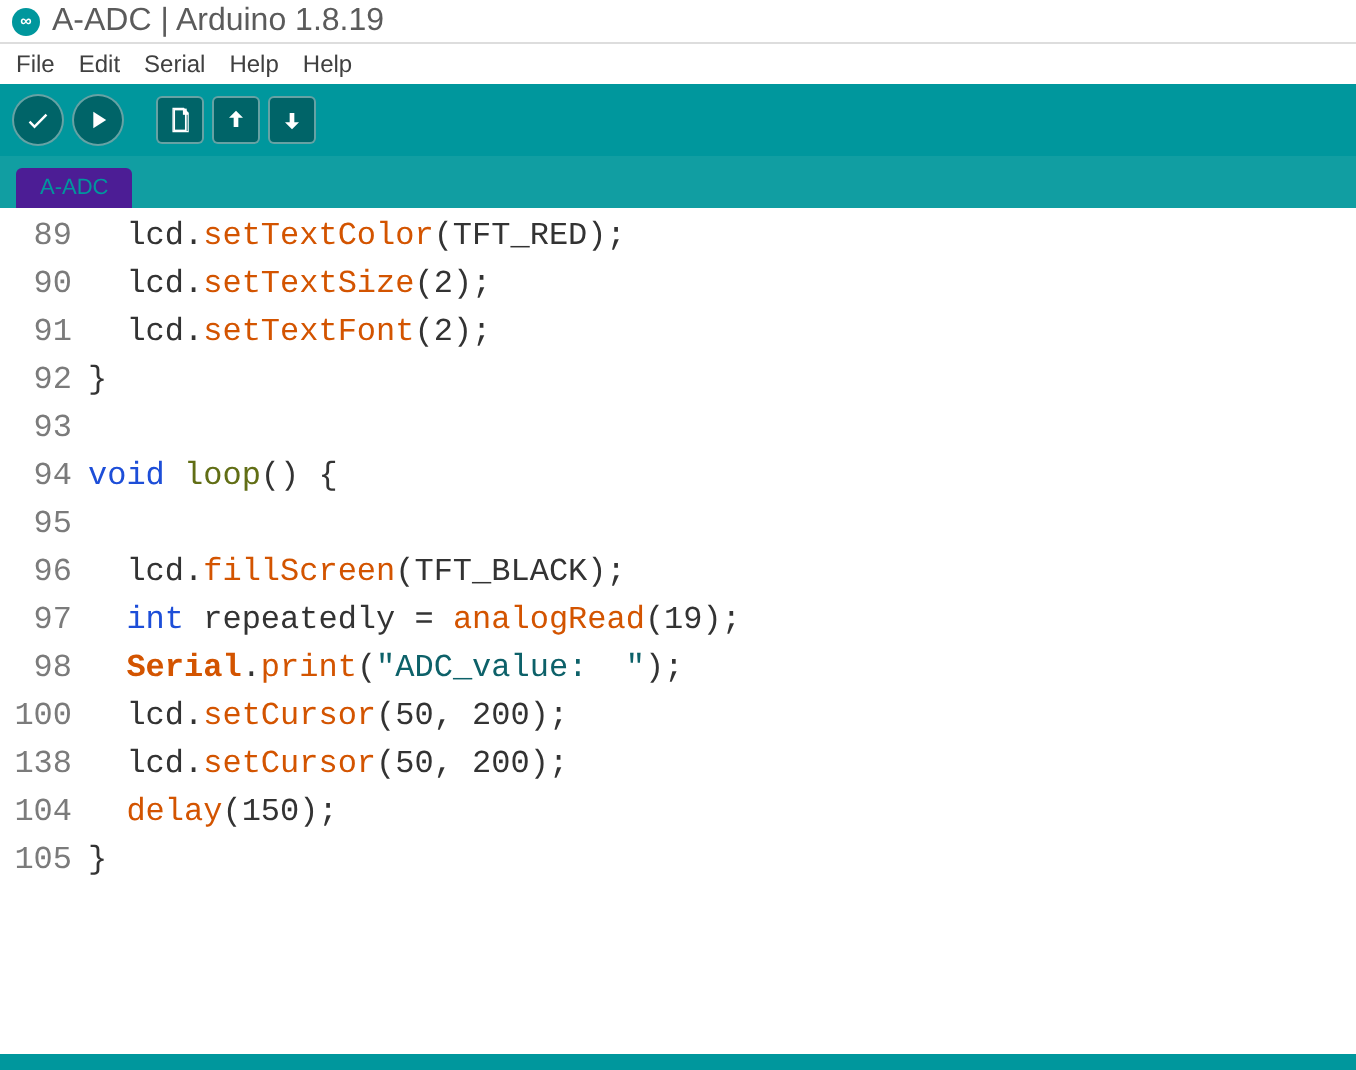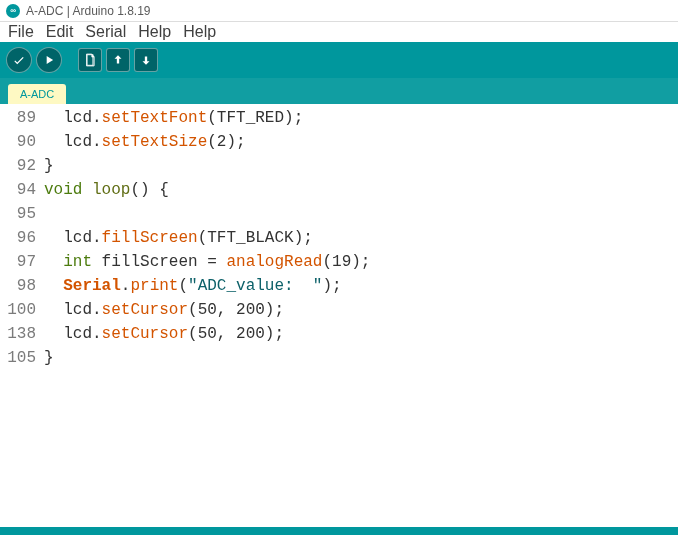--- a/index.html
+++ b/index.html
@@ -23,32 +23,32 @@
   .window-icon {
     width: 14px; height: 14px;
     background: #00979d;
     border-radius: 50%;
     display: inline-flex;
     align-items: center;
     justify-content: center;
     margin-right: 6px;
   }
   .window-icon span { color: #fff; font-size: 8px; font-weight: bold; }
-  .title-text { color: #5b5b5b; font-size: 12px; text-align: right; }
+  .title-text { color: #5b5b5b; font-size: 16px; text-align: right; }
   .menu-bar {
     height: 20px;
     display: flex;
     align-items: center;
     padding: 0 2px;
     background: #fff;
   }
   .menu-item {
     padding: 2px 6px;
     color: #404040;
-    font-size: 16px;
+    font-size: 12px;
     cursor: pointer;
   }
   .toolbar {
     height: 36px;
     background: #00979d;
     display: flex;
     align-items: center;
     padding: 0 6px;
     gap: 4px;
   }
@@ -69,21 +69,21 @@
   .tool-btn svg { width: 14px; height: 14px; }
   .tool-gap { width: 8px; }
   .tab-strip {
     height: 26px;
     background: #119ea2;
     display: flex;
     align-items: flex-end;
     padding-left: 8px;
   }
   .tab {
-    background: #fef9c3;
+    background: #4c1d95;
     padding: 4px 12px 4px 12px;
     font-size: 11px;
     color: #00979d;
     border-top-left-radius: 3px;
     border-top-right-radius: 3px;
     cursor: pointer;
     margin-top: 21px;
   }
   .editor {
     background: #fff;
@@ -103,21 +103,21 @@
   .gutter {
     width: 44px;
     text-align: right;
     color: #7b7b7b;
     padding-right: 8px;
     flex-shrink: 0;
     user-select: none;
   }
   .code { flex: 1; }
   .tok-method { color: #d35400; }
-  .tok-kw { color: #4d7c0f; }
+  .tok-kw { color: #1d4ed8; }
   .tok-func-decl { color: #616e15; }
   .tok-comment { color: #95a5a6; }
   .tok-str { color: #0d6169; }
   .tok-serial { color: #d35400; font-weight: bold; }
   .statusbar {
     position: absolute;
     bottom: 0; left: 0; right: 0;
     height: 8px;
     background: #00979d;
   }
@@ -170,26 +170,29 @@
       </svg>
   </div>
 </div>
 
 <div class="tab-strip">
   <div class="tab">A-ADC</div>
 </div>
 
 <div class="editor" id="editor">
   <div class="spacer-top"></div>
-<div class="code-line"><span class="gutter">89</span><span class="code"><span>  lcd.</span><span class="tok-method">setTextFont</span><span>(TFT_RED);</span></span></div>
+<div class="code-line"><span class="gutter">89</span><span class="code"><span>  lcd.</span><span class="tok-method">setTextColor</span><span>(TFT_RED);</span></span></div>
     <div class="code-line"><span class="gutter">90</span><span class="code"><span>  lcd.</span><span class="tok-method">setTextSize</span><span>(2);</span></span></div>
+    <div class="code-line"><span class="gutter">91</span><span class="code"><span>  lcd.</span><span class="tok-method">setTextFont</span><span>(2);</span></span></div>
     <div class="code-line"><span class="gutter">92</span><span class="code"><span>}</span></span></div>
+    <div class="code-line"><span class="gutter">93</span><span class="code"><span></span></span></div>
     <div class="code-line"><span class="gutter">94</span><span class="code"><span class="tok-kw">void</span><span> </span><span class="tok-func-decl">loop</span><span>() {</span></span></div>
     <div class="code-line"><span class="gutter">95</span><span class="code"><span>  </span></span></div>
     <div class="code-line"><span class="gutter">96</span><span class="code"><span>  lcd.</span><span class="tok-method">fillScreen</span><span>(TFT_BLACK);</span></span></div>
-    <div class="code-line"><span class="gutter">97</span><span class="code"><span>  </span><span class="tok-kw">int</span><span> fillScreen = </span><span class="tok-method">analogRead</span><span>(19);</span></span></div>
+    <div class="code-line"><span class="gutter">97</span><span class="code"><span>  </span><span class="tok-kw">int</span><span> repeatedly = </span><span class="tok-method">analogRead</span><span>(19);</span></span></div>
     <div class="code-line"><span class="gutter">98</span><span class="code"><span>  </span><span class="tok-serial">Serial</span><span>.</span><span class="tok-method">print</span><span>(</span><span class="tok-str">"ADC_value:  "</span><span>);</span></span></div>
     <div class="code-line"><span class="gutter">100</span><span class="code"><span>  lcd.</span><span class="tok-method">setCursor</span><span>(50, 200);</span></span></div>
     <div class="code-line"><span class="gutter">138</span><span class="code"><span>  lcd.</span><span class="tok-method">setCursor</span><span>(50, 200);</span></span></div>
+    <div class="code-line"><span class="gutter">104</span><span class="code"><span>  </span><span class="tok-method">delay</span><span>(150);</span></span></div>
     <div class="code-line"><span class="gutter">105</span><span class="code"><span>}</span></span></div>
   </div>
 
 <div class="statusbar"></div>
 
 </body></html>

